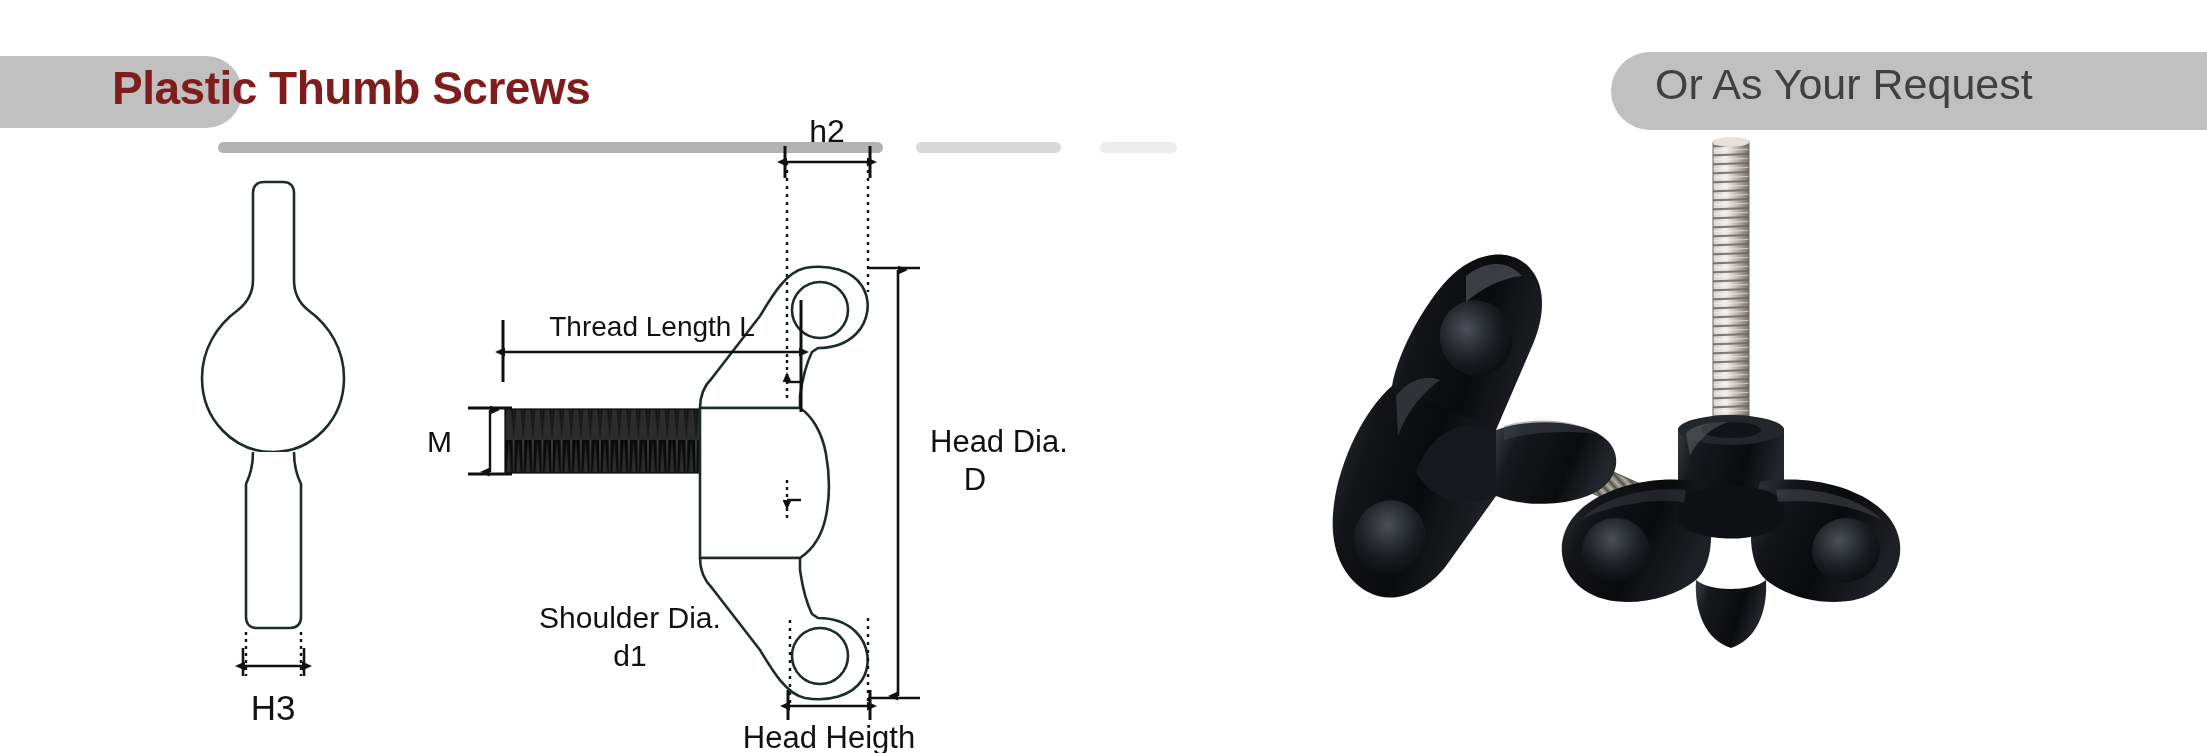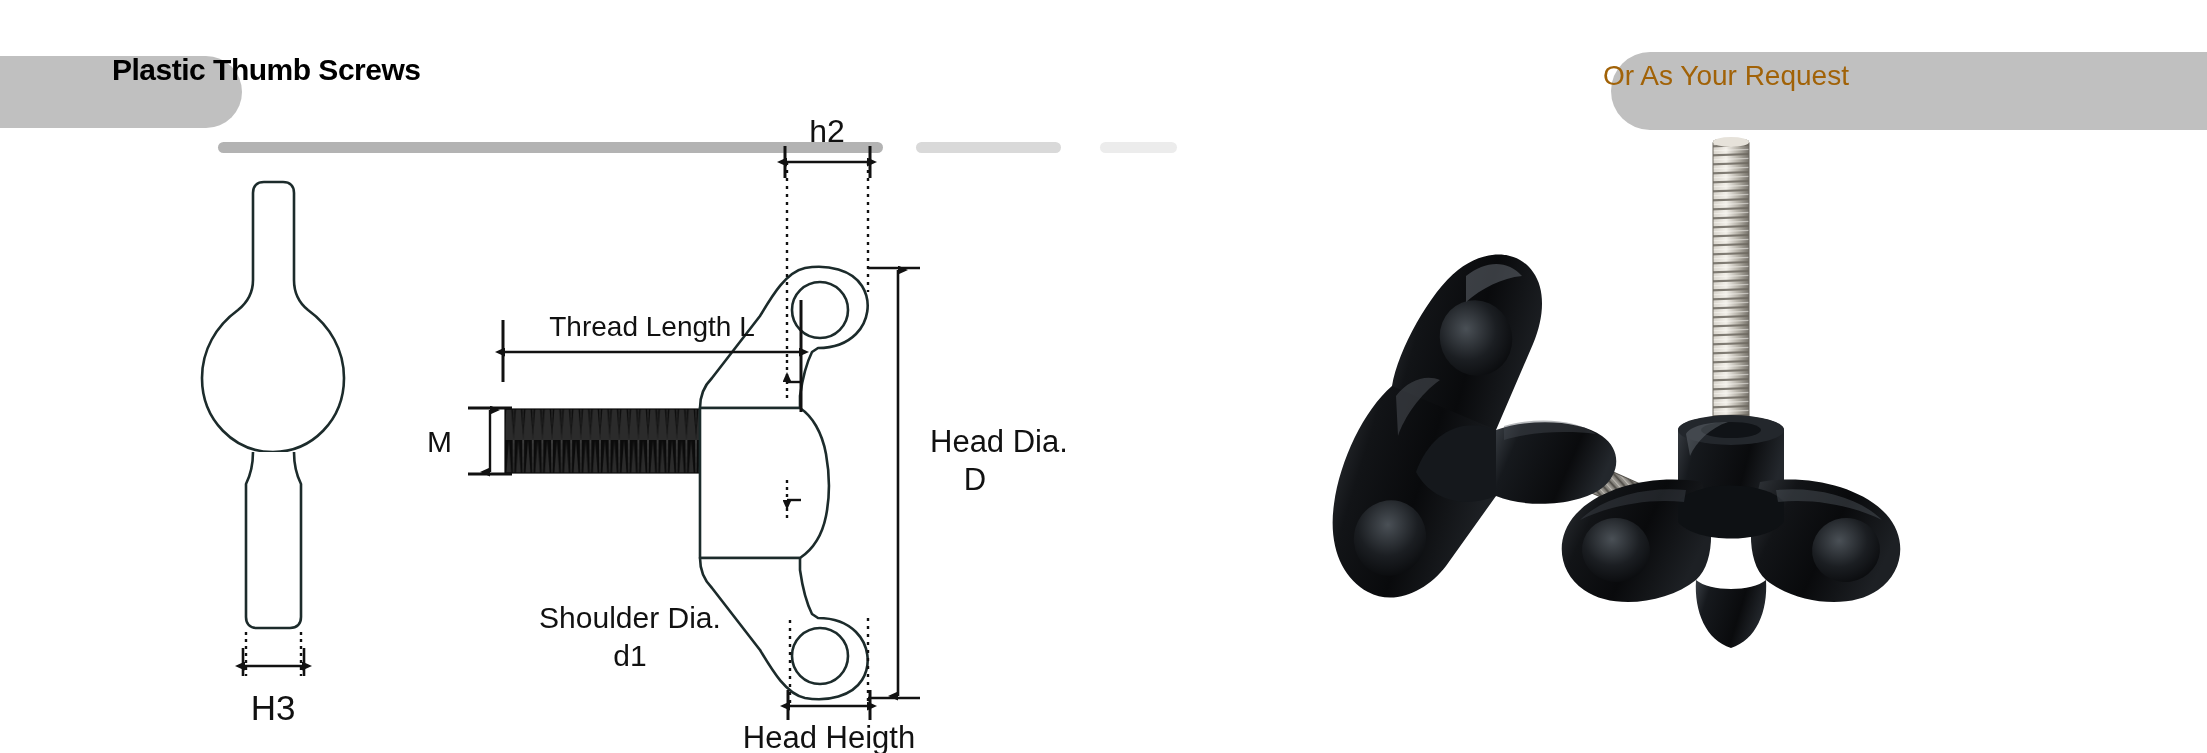--- a/index.html
+++ b/index.html
@@ -21,24 +21,24 @@
 
   #left-pill {
     position: absolute;
     left: -40px; top: 56px;
     width: 282px; height: 72px;
     background: #c0c0c0;
     border-radius: 36px;
   }
   #left-title {
     position: absolute;
-    left: 112px; top: 53px;
-    font-size: 30px;
+    left: 112px; top: 61px;
+    font-size: 46px;
     font-weight: bold;
-    color: #000000;
+    color: #7f1d1d;
     letter-spacing: -0.5px;
     white-space: nowrap;
   }
 
   #rule-seg-1 {
     position: absolute;
     left: 218px; top: 142px;
     width: 665px; height: 11px;
     background: #b3b3b3;
     border-radius: 6px;
@@ -60,23 +60,23 @@
 
   #right-pill {
     position: absolute;
     left: 1611px; top: 52px;
     width: 596px; height: 78px;
     background: #c0c0c0;
     border-radius: 39px 0 0 39px;
   }
   #right-title {
     position: absolute;
-    left: 1603px; top: 60px;
-    font-size: 28px;
-    color: #a16207;
+    left: 1655px; top: 60px;
+    font-size: 43px;
+    color: #404040;
     white-space: nowrap;
   }
 
   
   #drawing { position: absolute; left: 0; top: 120px; width: 1250px; height: 633px; }
   #drawing svg { display: block; }
 
   
   #photo { position: absolute; left: 1290px; top: 130px; width: 700px; height: 560px; }
   #photo svg { display: block; }

